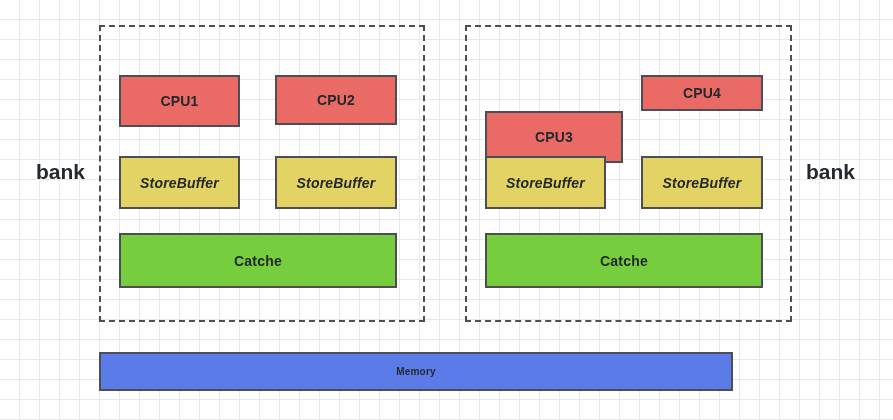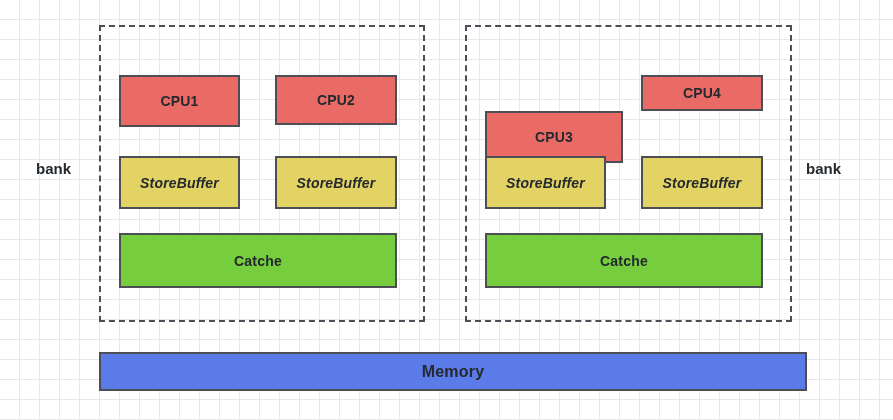--- a/index.html
+++ b/index.html
@@ -65,27 +65,27 @@
   #sb1 { left: 119px; top: 156px; width: 121px; height: 53px; }
   #sb2 { left: 275px; top: 156px; width: 122px; height: 53px; }
   #sb3 { left: 485px; top: 156px; width: 121px; height: 53px; }
   #sb4 { left: 641px; top: 156px; width: 122px; height: 53px; }
 
   
   #cache-left  { left: 119px; top: 233px; width: 278px; height: 55px; }
   #cache-right { left: 485px; top: 233px; width: 278px; height: 55px; }
 
   
-  #memory { left: 99px; top: 352px; width: 708px; height: 39px; font-size: 16px; }
+  #memory { left: 99px; top: 352px; width: 634px; height: 39px; font-size: 10px; }
 
   
   .bank-label {
     position: absolute;
     font-weight: bold;
-    font-size: 15px;
+    font-size: 21px;
     color: #24292e;
     line-height: 1;
     white-space: nowrap;
   }
   #bank-label-left  { left: 36px;  top: 161px; }
   #bank-label-right { left: 806px; top: 161px; }
 </style>
 </head>
 <body>
 

